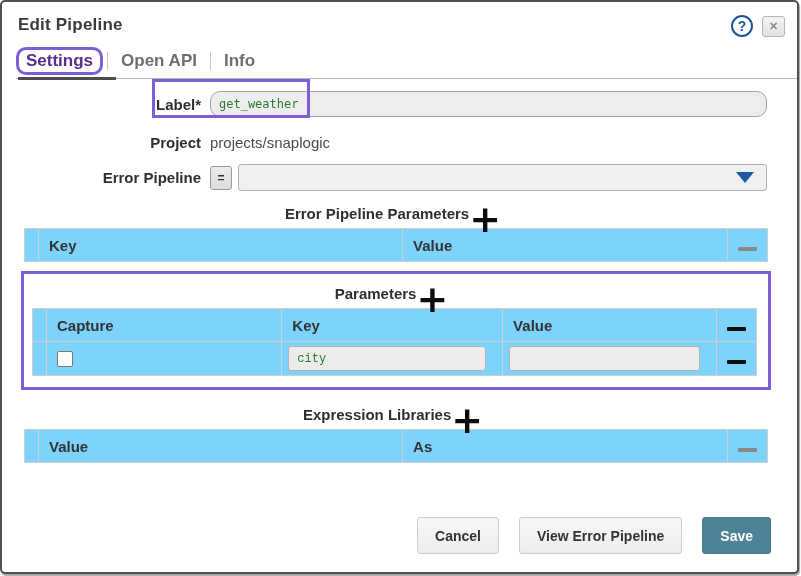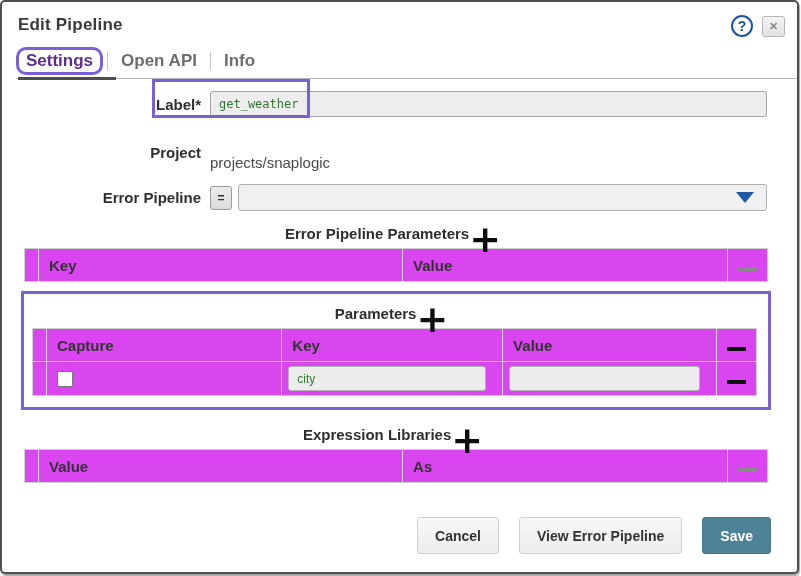--- a/index.html
+++ b/index.html
@@ -41,58 +41,58 @@
   .active-underline { position: absolute; left: 2px; bottom: -2px; width: 98px; height: 3px; background: #4d4d4d; }
 
   
   .frow { display: flex; align-items: center; margin-right: 30px; }
   .frow .flabel { width: 208px; text-align: right; font-size: 15px; font-weight: 700; color: #2f2f2f; flex: none; padding-right: 9px; }
   .row-label { margin-top: 12px; }
   .row-project { margin-top: 17px; }
   .row-error { margin-top: 13px; }
 
   .text-input {
-    flex: 1; height: 26px; background: #ededed; border: 1px solid #a3a3a3; border-radius: 3px;
+    flex: 1; height: 26px; background: #ededed; border: 1px solid #a3a3a3; border-radius: 10px;
     font-family: "DejaVu Sans Mono", monospace; font-size: 12px; color: #2f7a2f; padding: 0 8px;
   }
-  .project-value { font-size: 15px; color: #4a4a4a; margin-top: 20px; }
+  .project-value { font-size: 15px; color: #4a4a4a; }
 
   .eq-btn {
     width: 22px; height: 24px; flex: none; margin-right: 6px;
     background: linear-gradient(#ececec,#dcdcdc); border: 1px solid #9a9a9a; border-radius: 3px;
     font-size: 12px; font-weight: 700; color: #333; cursor: pointer;
   }
   .dropdown {
     flex: 1; height: 27px; background: #f0f0f0; border: 1px solid #b0b0b0; border-radius: 3px;
     display: flex; align-items: center; justify-content: flex-end; padding-right: 12px; cursor: pointer;
   }
   .tri-down { width: 0; height: 0; border-left: 9px solid transparent; border-right: 9px solid transparent; border-top: 11px solid #1f5ba5; }
 
   
   .section { margin: 0 29px 0 22px; }
   .sec-head { display: flex; justify-content: center; align-items: flex-end; }
   .sec-title { font-size: 15px; font-weight: 700; color: #2f2f2f; padding-bottom: 6px; }
   .plus-btn { font-size: 38px; font-weight: 600; color: #0d0d0d; line-height: 26px; margin: 0 6px -4px 0; cursor: pointer; font-family: "DejaVu Sans", sans-serif; }
 
-  table { width: 100%; border-collapse: collapse; table-layout: fixed; background: #d946ef; }
+  table { width: 100%; border-collapse: collapse; table-layout: fixed; background: #7dd3fc; }
   table, th, td { border: 1px solid #cfcfcf; }
   th { text-align: left; font-size: 15px; font-weight: 700; color: #333; padding: 7px 10px; height: 33px; }
   td { padding: 4px 6px; height: 33px; }
   .minus-cell { text-align: center; vertical-align: middle; cursor: pointer; }
   .minus-bar { display: inline-block; width: 19px; height: 4px; background: #0d0d0d; border-radius: 1px; }
   .minus-bar.disabled { background: #8a8a8a; }
 
   .sec1 { margin-top: 14px; }
 
   .params-wrap { border: 3px solid #7a5fd6; margin: 9px 26px 0 19px; padding: 3px 3px 3px 0; }
   .params-wrap .section { margin: 8px; }
 
   .cell-input {
     width: 95%; height: 25px; background: #ececec; border: 1px solid #b3b3b3; border-radius: 3px;
-    font-family: Liberation Sans, sans-serif; font-size: 12px; color: #2f7a2f; padding: 0 8px;
+    font-family: Liberation Mono, monospace; font-size: 12px; color: #2f7a2f; padding: 0 8px;
   }
   .chk {
     appearance: none; -webkit-appearance: none;
     width: 16px; height: 16px; border: 1px solid #777; border-radius: 2px; background: #fff;
     vertical-align: middle; margin-left: 4px; cursor: pointer;
   }
 
   .sec3 { margin-top: 16px; }
 
   

